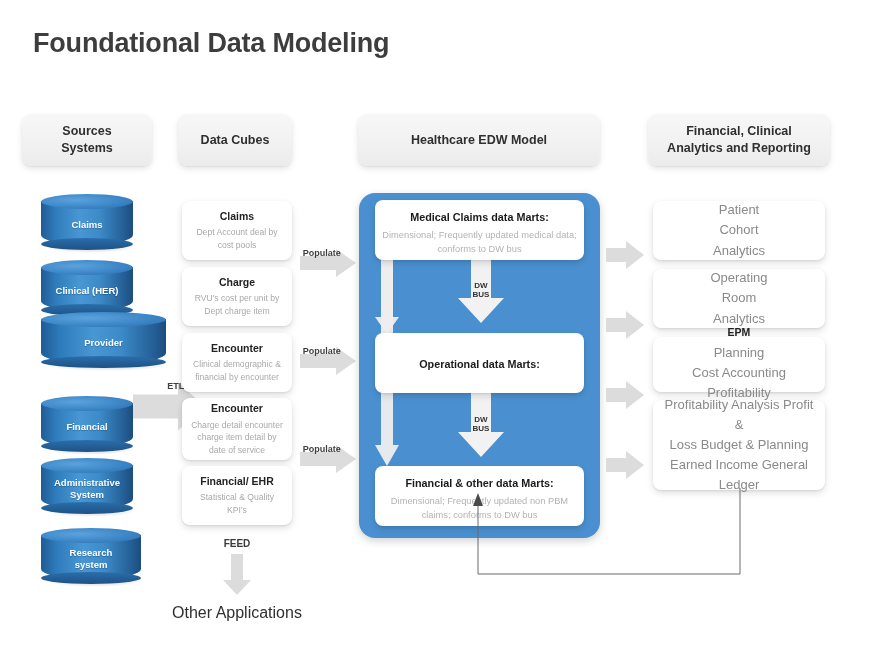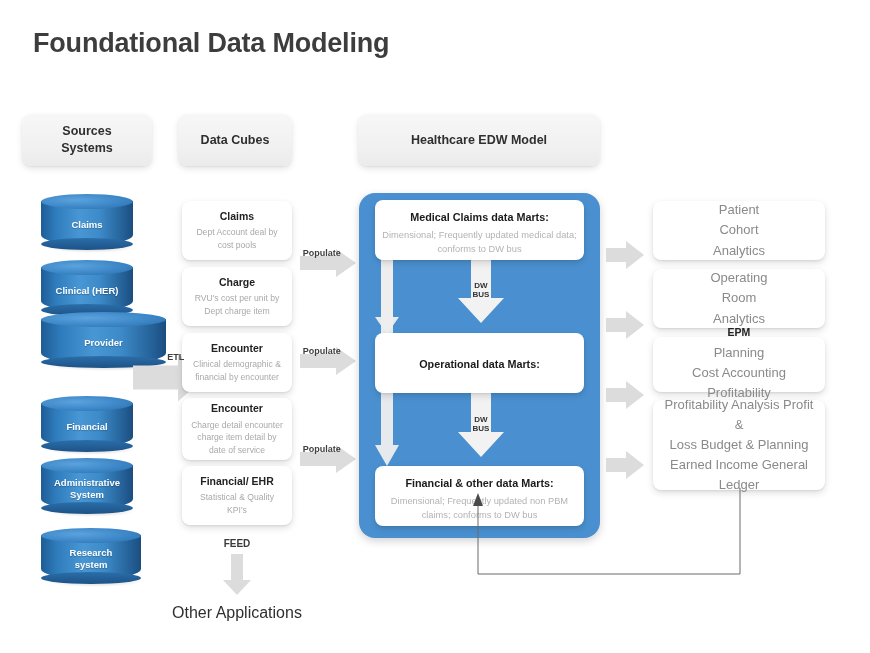--- a/index.html
+++ b/index.html
@@ -161,20 +161,26 @@
       <div>Data Cubes</div>
     </div>
   </div>
 
   <div class="col-header" style="left:358px; top:114px; width:242px; height:52px;">
     <div>
       <div>Healthcare EDW Model</div>
     </div>
   </div>
 
+  <div class="col-header" style="left:648px; top:114px; width:182px; height:52px;">
+    <div>
+      <div>Financial, Clinical</div>
+      <div>Analytics and Reporting</div>
+    </div>
+  </div>
 
   <div class="cyl" style="left:41px; top:194px;">
     <div class="shadow"></div>
     <div class="body"></div>
     <div class="bot"></div>
     <div class="top"></div>
     <div class="lbl">Claims</div>
   </div>
 
   <div class="cyl" style="left:41px; top:260px;">
@@ -220,21 +226,21 @@
     <div class="bot"></div>
     <div class="top"></div>
     <div class="lbl">
       <div>
         <div>Research</div>
         <div>system</div>
       </div>
     </div>
   </div>
 
-  <div class="arrow-right" style="left:133px; top:352px; width:48px; height:34px;padding-left:24px;">
+  <div class="arrow-right" style="left:133px; top:381px; width:48px; height:34px;padding-left:24px;">
     <svg viewBox="0 0 48 34" preserveAspectRatio="none">
       <polygon points="0,9 30,9 30,1 48,17 30,33 30,25 0,25" fill="#dcdcdc"></polygon>
     </svg>
     <span class="atxt">ETL</span>
   </div>
 
   <div class="card" style="left:182px; top:201px; width:110px; height:59px;">
     <div class="t">Claims</div>
     <div class="d">Dept Account deal by cost pools</div>
   </div>

